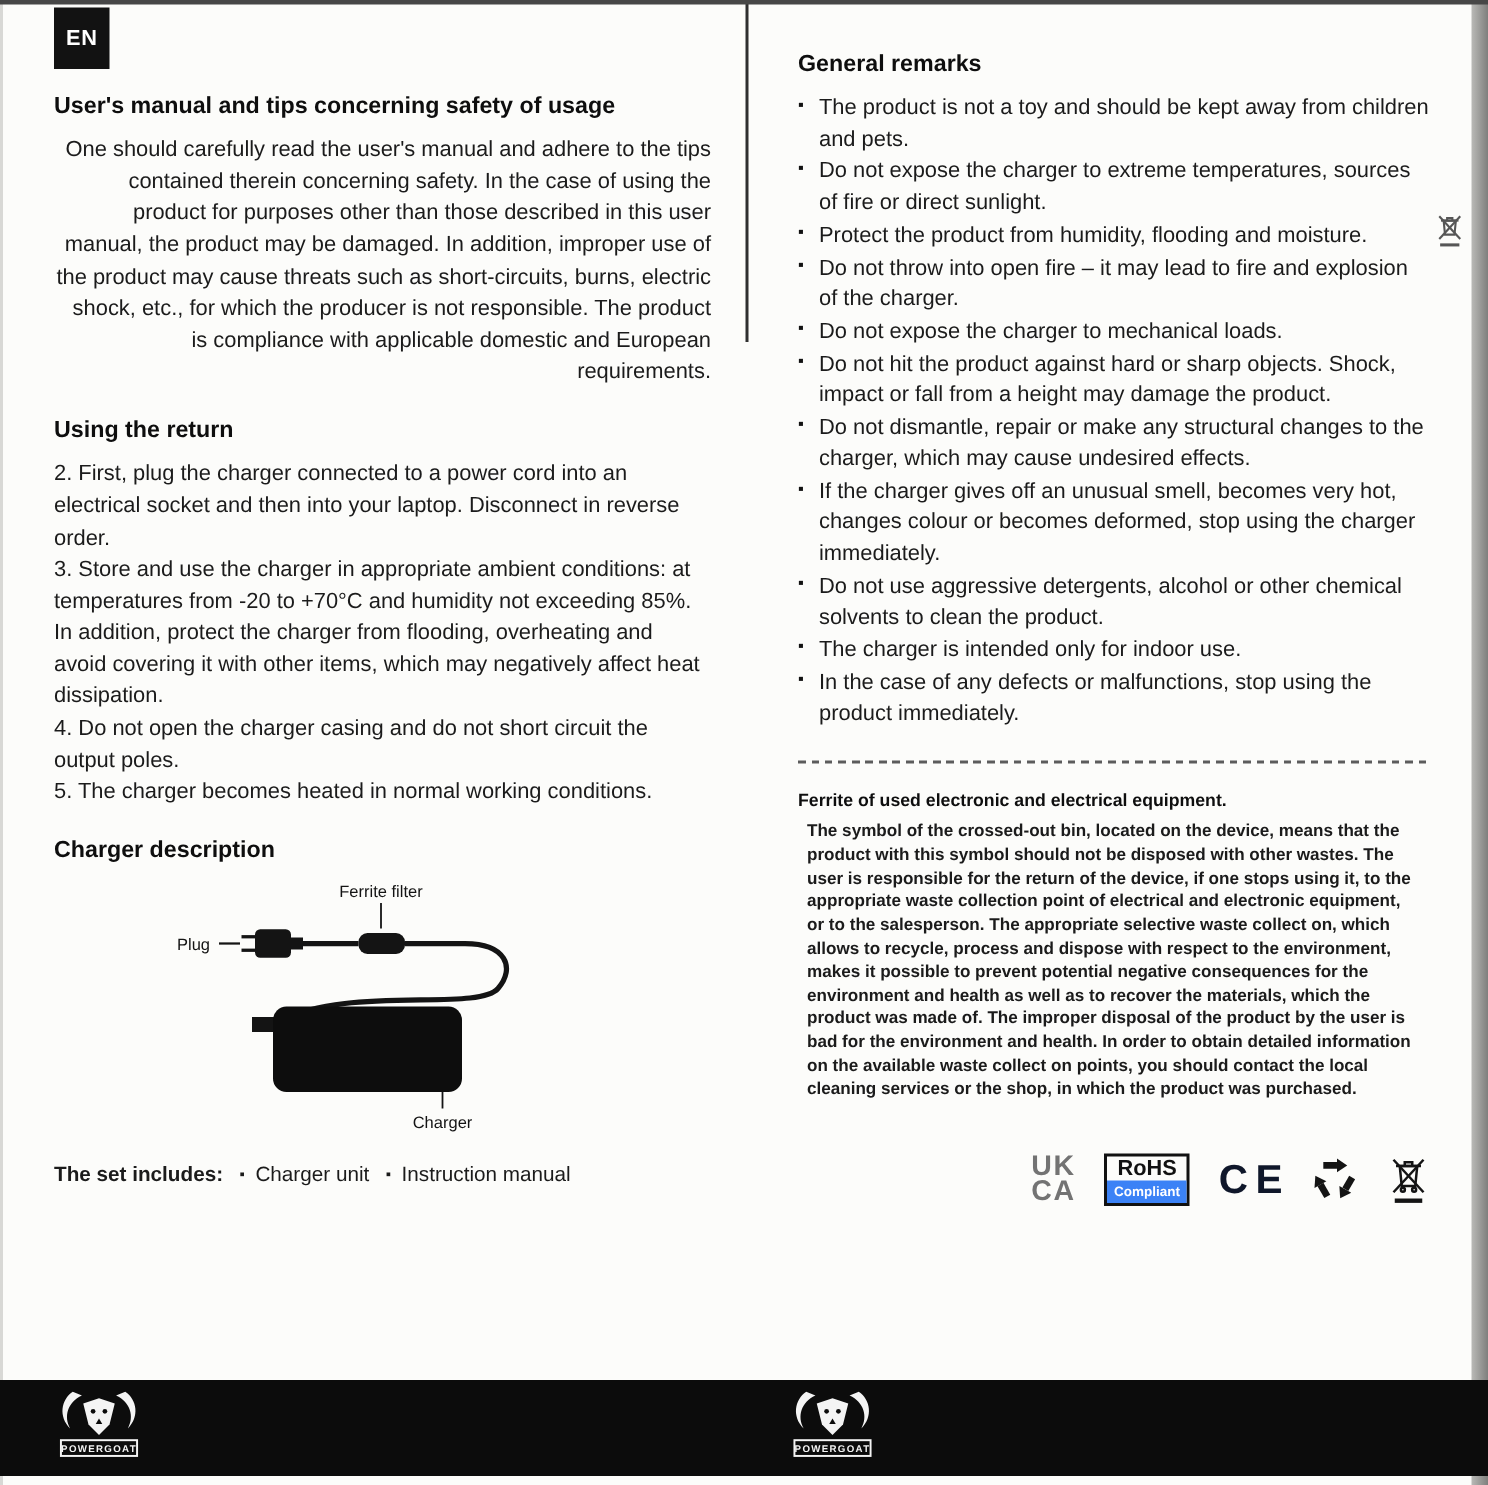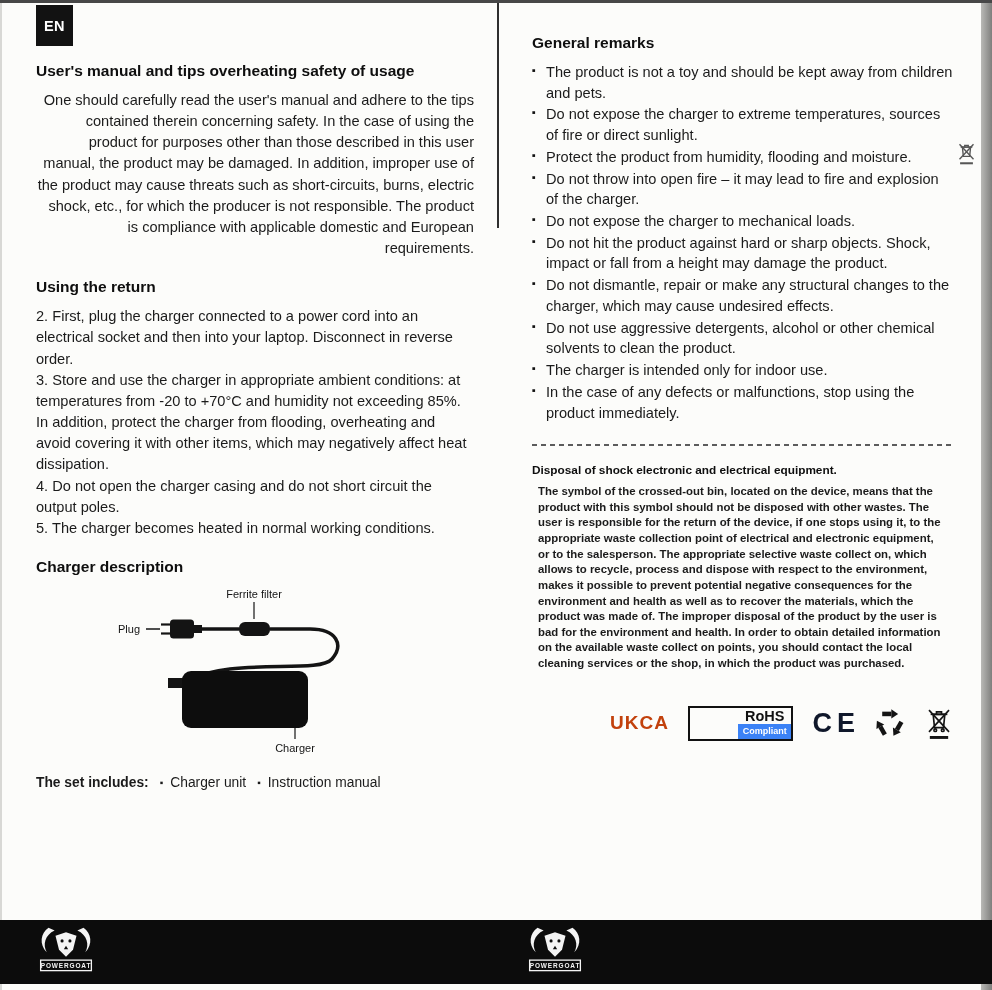--- a/index.html
+++ b/index.html
@@ -30,22 +30,22 @@
   .remarks{list-style:none;margin:0;padding:0;font-size:14.6px;line-height:1.42;}
   .remarks li{position:relative;padding-left:14px;margin:0 0 1px;}
   .remarks li::before{content:"▪";position:absolute;left:0;top:1px;font-size:11px;color:#111;}
   
   .dashed{height:2px;margin:21px 0 17px;
     background:repeating-linear-gradient(90deg,#5c5c5c 0 5px,transparent 5px 9px);}
   .fine-title{font-size:11.8px;font-weight:700;margin:0 0 7px;color:#0e0e0e;}
   .fine{font-size:11.4px;line-height:1.37;margin:6px;font-weight:bold;}
   
   .marks{display:flex;align-items:center;justify-content:flex-end;gap:19px;margin-top:34px;}
-  .ukca{display:flex;flex-direction:row;font-weight:800;font-size:19px;line-height:.92;letter-spacing:1px;color:#c2410c;}
-  .rohs{border:2.5px solid #111;text-align:center;padding-left:48px;}
+  .ukca{display:flex;flex-direction:column;font-weight:800;font-size:19px;line-height:.92;letter-spacing:1px;color:#737373;}
+  .rohs{border:2.5px solid #111;text-align:center;}
   .rohs-top{font-weight:700;font-size:14.5px;padding:0 7px;color:#111;}
   .rohs-bottom{background:#3b82f6;color:#fff;font-size:9px;font-weight:600;padding:2px 4px 3px;}
   .ce{font-size:27px;font-weight:600;letter-spacing:5px;margin-right:-5px;color:#0f172a;}
   
   .diagram{margin:6px 0 0 76px;display:block;}
   .set-includes{margin-top:17px;font-size:13.8px;}
   .inc-label{font-weight:700;}
   .inc-item::before{content:"▪";font-size:10px;margin:0 7px 0 11px;position:relative;top:-1px;}
   
   .edge-weee{position:absolute;right:15px;top:141px;opacity:.85;}
@@ -61,21 +61,21 @@
 <div class="page">
 
   <div class="edge-top"></div>
   <div class="edge-left"></div>
   <div class="edge-right"></div>
   <div class="fold-line"></div>
 
   <div class="lang">EN</div>
 
   <div class="col col-left">
-    <h2 class="sec-title">User's manual and tips overheating safety of usage</h2>
+    <h2 class="sec-title">User's manual and tips concerning safety of usage</h2>
     <p class="body-text">One should carefully read the user's manual and adhere to the tips contained therein concerning safety. In the case of using the product for purposes other than those described in this user manual, the product may be damaged. In addition, improper use of the product may cause threats such as short-circuits, burns, electric shock, etc., for which the producer is not responsible. The product is compliance with applicable domestic and European requirements.</p>
 
     <h2 class="sec-title mt18">Using the return</h2>
     <p class="step">2. First, plug the charger connected to a power cord into an electrical socket and then into your laptop. Disconnect in reverse order.</p>
     <p class="step">3. Store and use the charger in appropriate ambient conditions: at temperatures from -20 to +70°C and humidity not exceeding 85%. In addition, protect the charger from flooding, overheating and avoid covering it with other items, which may negatively affect heat dissipation.</p>
     <p class="step">4. Do not open the charger casing and do not short circuit the output poles.</p>
     <p class="step">5. The charger becomes heated in normal working conditions.</p>
 
     <h2 class="sec-title mt18">Charger description</h2>
 
@@ -107,28 +107,29 @@
   <div class="col col-right">
     <h2 class="sec-title">General remarks</h2>
     <ul class="remarks">
       <li>The product is not a toy and should be kept away from children and pets.</li>
       <li>Do not expose the charger to extreme temperatures, sources of fire or direct sunlight.</li>
       <li>Protect the product from humidity, flooding and moisture.</li>
       <li>Do not throw into open fire – it may lead to fire and explosion of the charger.</li>
       <li>Do not expose the charger to mechanical loads.</li>
       <li>Do not hit the product against hard or sharp objects. Shock, impact or fall from a height may damage the product.</li>
       <li>Do not dismantle, repair or make any structural changes to the charger, which may cause undesired effects.</li>
+      <li>If the charger gives off an unusual smell, becomes very hot, changes colour or becomes deformed, stop using the charger immediately.</li>
       <li>Do not use aggressive detergents, alcohol or other chemical solvents to clean the product.</li>
       <li>The charger is intended only for indoor use.</li>
       <li>In the case of any defects or malfunctions, stop using the product immediately.</li>
     </ul>
 
     <div class="dashed"></div>
 
-    <h3 class="fine-title">Disposal of shock electronic and electrical equipment.</h3>
+    <h3 class="fine-title">Ferrite of used electronic and electrical equipment.</h3>
     <p class="fine">The symbol of the crossed-out bin, located on the device, means that the product with this symbol should not be disposed with other wastes. The user is responsible for the return of the device, if one stops using it, to the appropriate waste collection point of electrical and electronic equipment, or to the salesperson. The appropriate selective waste collect on, which allows to recycle, process and dispose with respect to the environment, makes it possible to prevent potential negative consequences for the environment and health as well as to recover the materials, which the product was made of. The improper disposal of the product by the user is bad for the environment and health. In order to obtain detailed information on the available waste collect on points, you should contact the local cleaning services or the shop, in which the product was purchased.</p>
 
     <div class="marks">
       <div class="ukca">
         <span>UK</span>
         <span>CA</span>
       </div>
       <div class="rohs">
         <div class="rohs-top">RoHS</div>
         <div class="rohs-bottom">Compliant</div>

